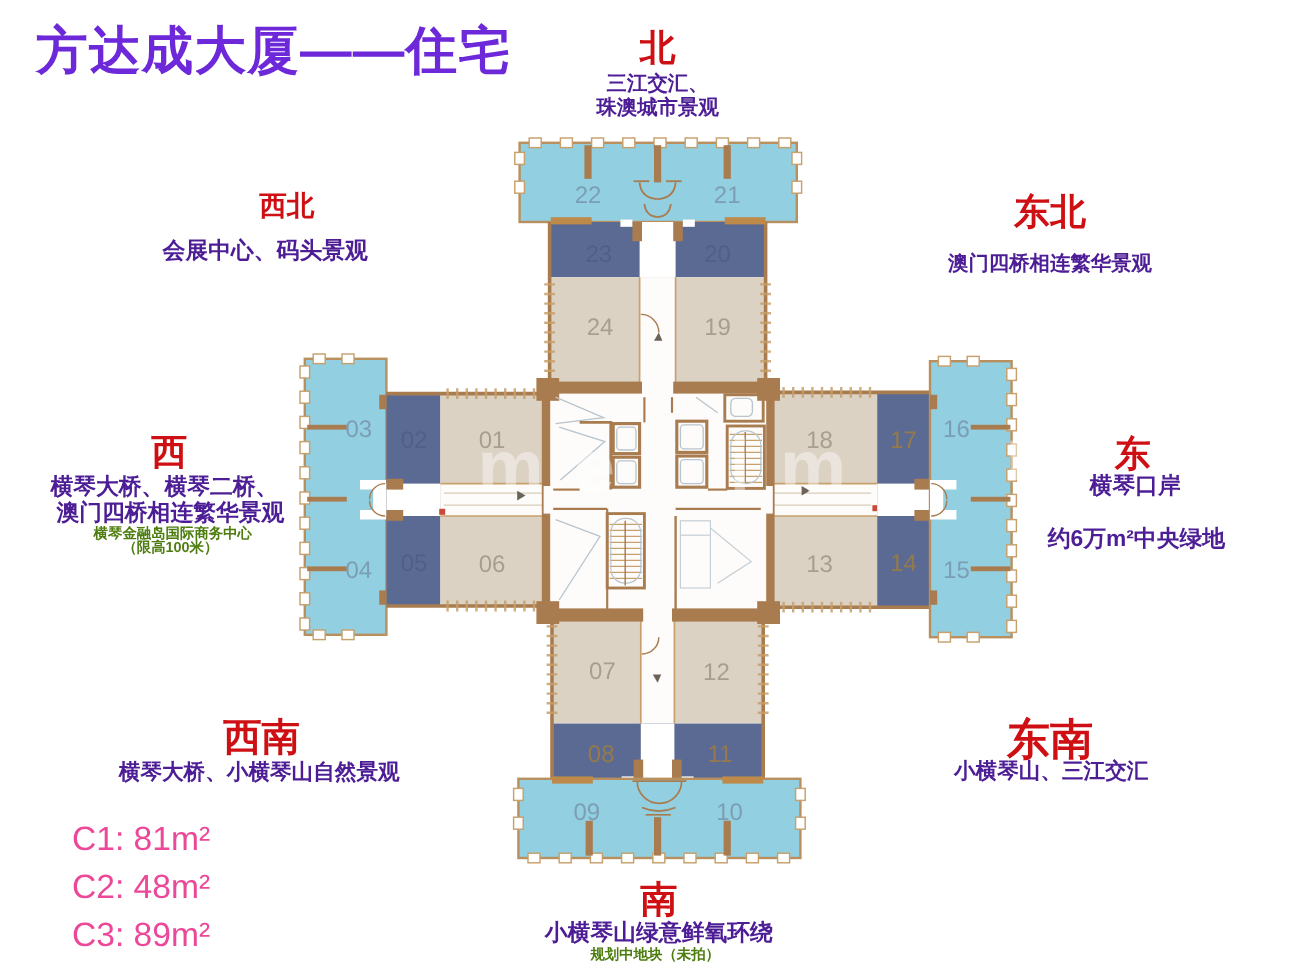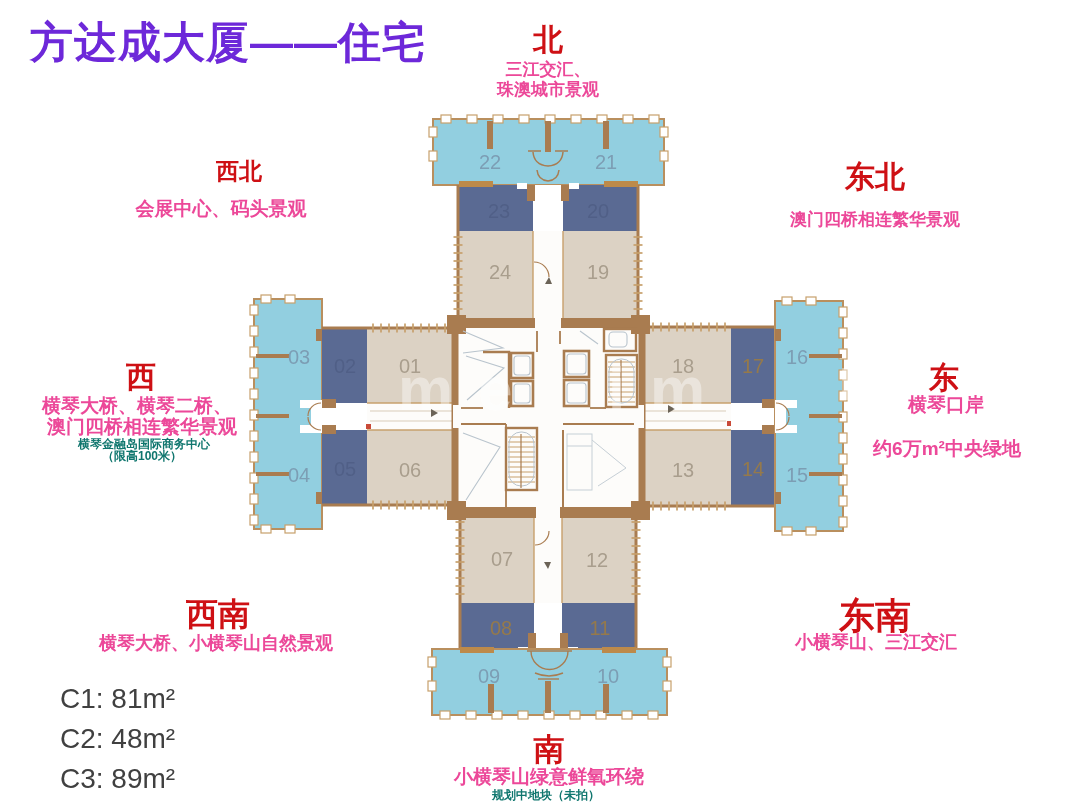--- a/index.html
+++ b/index.html
@@ -1,16 +1,16 @@
 <!DOCTYPE html>
 <html><head><meta charset="utf-8"><style>
 html,body{margin:0;padding:0}
 body{width:1080px;height:810px;background:#fff;font-family:"Liberation Sans",sans-serif;position:relative;overflow:hidden}
 .t{position:absolute;text-align:center;white-space:nowrap;font-weight:bold}
-.red{color:#ce1014} .yel{color:#ec4899} .blk{color:#0f766e}
+.red{color:#ce1014} .yel{color:#4c1d95} .blk{color:#4d7c0f}
 </style></head><body>
 
 <div class="t" style="left:30px;top:14px;font-size:43px;color:#6d28d9;letter-spacing:1px">方达成大厦——住宅</div>
 
 <div class="t red" style="left:488px;top:20px;width:120px;font-size:30px">北</div>
 
 <div class="t yel" style="left:448px;top:58px;width:200px;font-size:17px">三江交汇、</div>
 
 <div class="t yel" style="left:448px;top:78px;width:200px;font-size:17px">珠澳城市景观</div>
 
@@ -45,21 +45,21 @@
 <div class="t red" style="left:805px;top:592px;width:140px;font-size:36px">东南</div>
 
 <div class="t yel" style="left:786px;top:630px;width:180px;font-size:18px">小横琴山、三江交汇</div>
 
 <div class="t red" style="left:489px;top:729px;width:120px;font-size:31px">南</div>
 
 <div class="t yel" style="left:429px;top:764px;width:240px;font-size:19px">小横琴山绿意鲜氧环绕</div>
 
 <div class="t blk" style="left:446px;top:787px;width:200px;font-size:12px">规划中地块（未拍）</div>
 
-<div style="position:absolute;left:60px;top:679px;font-size:28px;color:#404040;line-height:40px">C1: 81m²<br>C2: 48m²<br>C3: 89m²</div>
+<div style="position:absolute;left:60px;top:679px;font-size:28px;color:#ec4899;line-height:40px">C1: 81m²<br>C2: 48m²<br>C3: 89m²</div>
 <svg style="position:absolute;left:0;top:0" width="1080" height="810" viewBox="0 0 1080 810">
 
 <rect x="433" y="119" width="231" height="66" fill="#92cfe0" stroke="#b98f5e" stroke-width="2"></rect>
 
 <g>
       <rect x="441" y="115.0" width="10" height="8" fill="#fff" stroke="#c7a06c" stroke-width="1.2"></rect>
       <rect x="467" y="115.0" width="10" height="8" fill="#fff" stroke="#c7a06c" stroke-width="1.2"></rect>
       <rect x="493" y="115.0" width="10" height="8" fill="#fff" stroke="#c7a06c" stroke-width="1.2"></rect>
       <rect x="519" y="115.0" width="10" height="8" fill="#fff" stroke="#c7a06c" stroke-width="1.2"></rect>
       <rect x="545" y="115.0" width="10" height="8" fill="#fff" stroke="#c7a06c" stroke-width="1.2"></rect>

